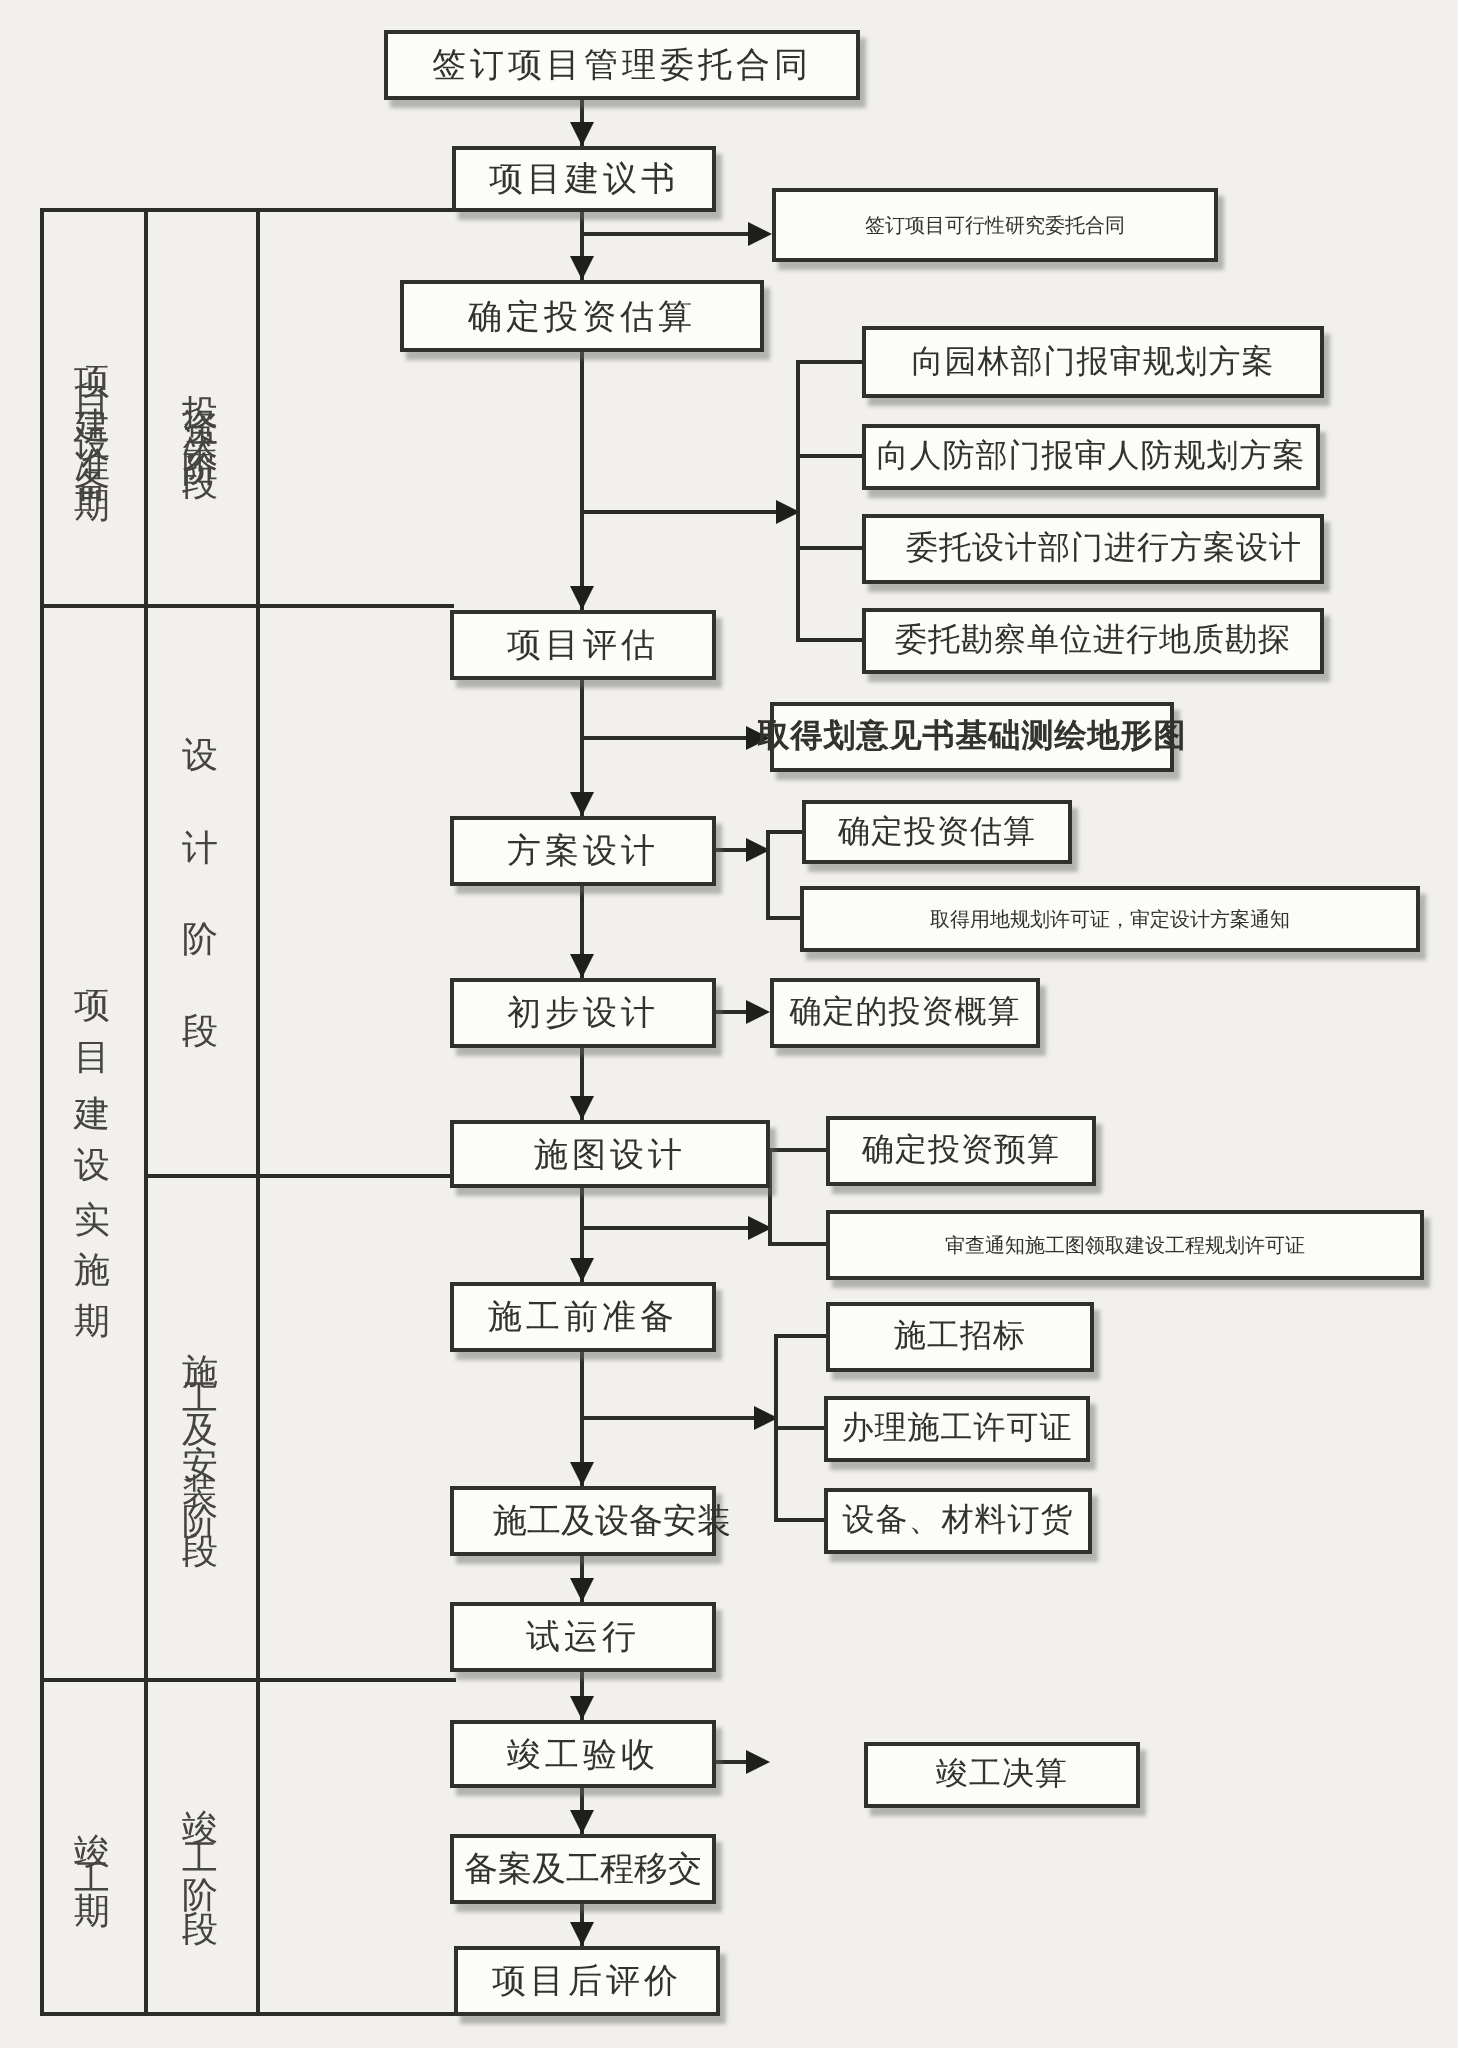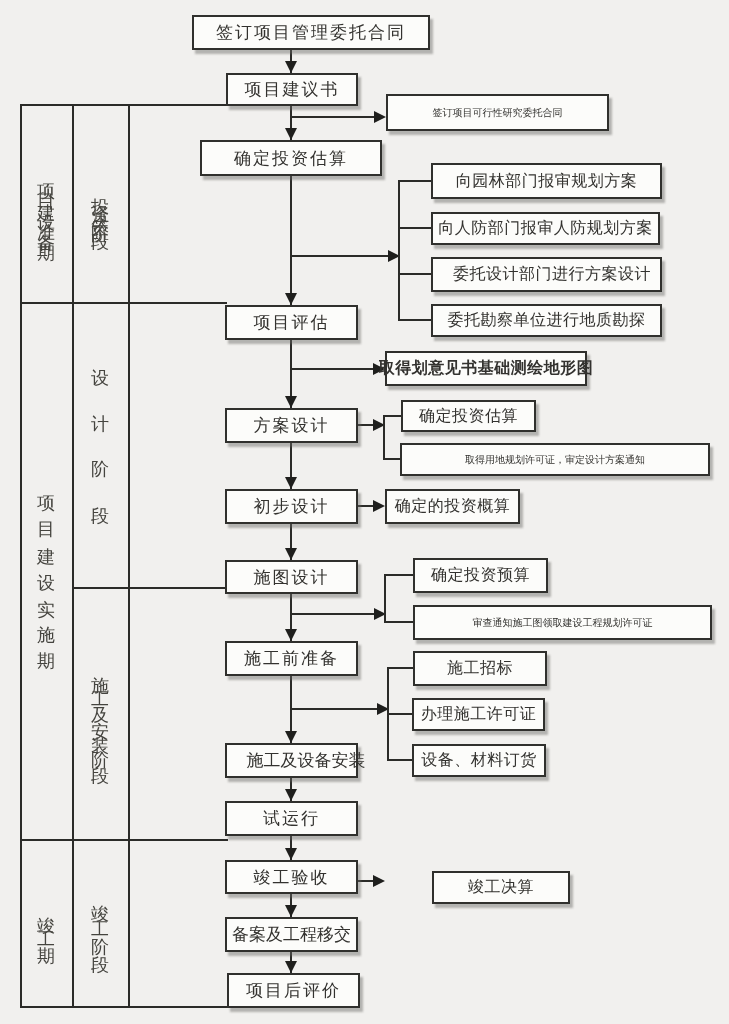--- a/index.html
+++ b/index.html
@@ -130,21 +130,21 @@
 
   <div class="hline" style="left:357px;top:880px;width:18px;"></div>
   <div class="arr-r" style="left:373px;top:875px;"></div>
 
   <div class="fbox main" style="left:192px;top:15px;width:238px;height:35px;">签订项目管理委托合同</div>
   <div class="fbox main" style="left:226px;top:73px;width:132px;height:33px;">项目建议书</div>
   <div class="fbox main" style="left:200px;top:140px;width:182px;height:36px;">确定投资估算</div>
   <div class="fbox main" style="left:225px;top:305px;width:133px;height:35px;">项目评估</div>
   <div class="fbox main" style="left:225px;top:408px;width:133px;height:35px;">方案设计</div>
   <div class="fbox main" style="left:225px;top:489px;width:133px;height:35px;">初步设计</div>
-  <div class="fbox main" style="left:225px;top:560px;width:133px;height:34px;">施图设计</div>
+  <div class="fbox main" style="left:225px;top:560px;width:160px;height:34px;">施图设计</div>
   <div class="fbox main" style="left:225px;top:641px;width:133px;height:35px;">施工前准备</div>
   <div class="fbox main" style="left:225px;top:743px;width:133px;height:35px;letter-spacing:0;padding-left:29px;">施工及设备安装</div>
   <div class="fbox main" style="left:225px;top:860px;width:133px;height:34px;">竣工验收</div>
   <div class="fbox main" style="left:225px;top:801px;width:133px;height:35px;">试运行</div>
   <div class="fbox main" style="left:225px;top:917px;width:133px;height:35px;letter-spacing:0;">备案及工程移交</div>
   <div class="fbox main" style="left:227px;top:973px;width:133px;height:35px;">项目后评价</div>
 
   <div class="fbox side small" style="left:386px;top:94px;width:223px;height:37px;">签订项目可行性研究委托合同</div>
   <div class="fbox side" style="left:431px;top:163px;width:231px;height:36px;">向园林部门报审规划方案</div>
   <div class="fbox side" style="left:431px;top:212px;width:229px;height:33px;">向人防部门报审人防规划方案</div>

